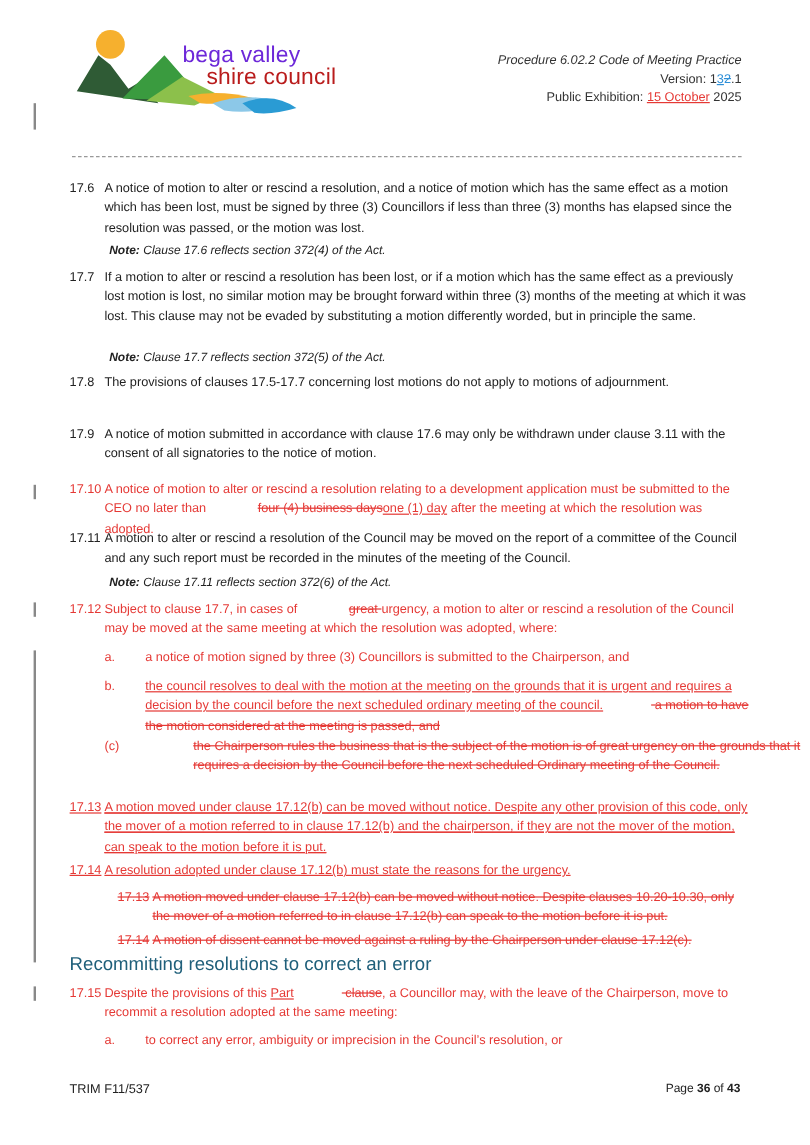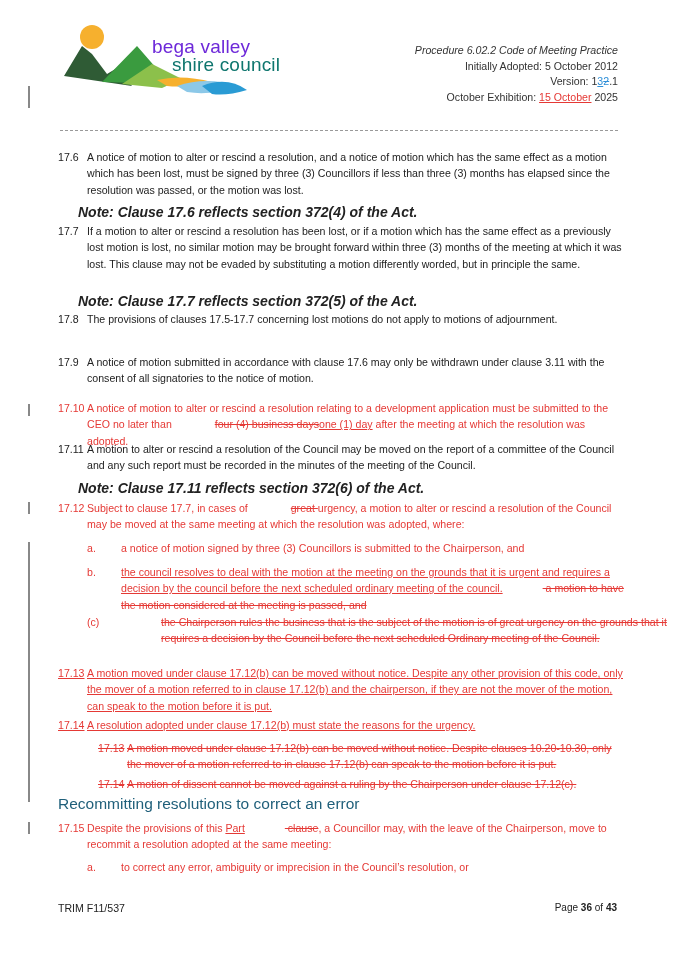--- a/index.html
+++ b/index.html
@@ -3,36 +3,36 @@
 <meta charset="utf-8">
 <style>
   html, body { margin: 0; padding: 0; background: #ffffff; }
   body { width: 675px; height: 954px; position: relative; overflow: hidden;
          font-family: "Liberation Sans", sans-serif; color: #222; }
   .page { position: absolute; left: 0; top: 0; width: 675px; height: 954px; }
 
   
   .logo { position: absolute; left: 62px; top: 24px; width: 220px; height: 72px; }
   .logo-text1 { position: absolute; left: 90px; top: 12px; font-size: 19px; color: #6d28d9; letter-spacing: 0.2px; }
-  .logo-text2 { position: absolute; left: 110px; top: 30px; font-size: 19px; color: #0f766e; letter-spacing: 0.2px; }
+  .logo-text2 { position: absolute; left: 110px; top: 30px; font-size: 19px; color: #b91c1c; letter-spacing: 0.2px; }
   .hdr { position: absolute; right: 57px; top: 43px; text-align: right; font-size: 10.6px; line-height: 15.5px; color: #333; }
   .hdr .it { font-style: italic; }
   .ver-ins { color: #2e8fd8; text-decoration: underline; }
   .ver-del { color: #2e8fd8; text-decoration: line-through; }
   .red-u { color: #e53935; text-decoration: underline; }
   .hr-dash { position: absolute; left: 60px; top: 130px; width: 558px; border-top: 1px dashed #999; }
 
   
   .cbar { position: absolute; left: 28px; width: 1.5px; background: #888; }
 
   
   .clause { position: absolute; left: 58px; width: 568px; font-size: 10.6px; line-height: 16.3px; }
   .clause .num { position: absolute; left: 0; top: 0; }
   .clause .txt { margin-left: 29px; }
-  .note { position: absolute; left: 78px; font-size: 14px; font-style: italic; font-weight: bold; }
+  .note { position: absolute; left: 91px; font-size: 10px; font-style: italic; }
   .note b { font-style: italic; }
   .red { color: #e53935; }
   .del { text-decoration: line-through; padding-left: 40px; }
   .ins { text-decoration: underline; }
   .sub { position: absolute; left: 87px; width: 540px; font-size: 10.6px; line-height: 16.3px; }
   .sub .lbl { position: absolute; left: 0; top: 0; }
   .sub .txt { margin-left: 34px; }
   .heading { position: absolute; left: 58px; top: 795px; font-size: 15.5px; color: #1f5f7a; }
 
   .footer-left { position: absolute; left: 58px; top: 902px; font-size: 10.6px; }
@@ -52,23 +52,22 @@
       <path d="M95 56 Q120 50 150 58 Q125 64 105 62 Z" fill="#f6b02e"></path>
       <path d="M115 62 Q145 52 175 62 Q150 72 125 68 Z" fill="#8cc8e8"></path>
       <path d="M140 62 Q165 52 185 66 Q165 72 150 70 Z" fill="#2a9bd4"></path>
     </svg>
     <span class="logo-text1">bega valley</span>
     <span class="logo-text2">shire council</span>
   </div>
 
   <div class="hdr">
     <div class="it">Procedure 6.02.2 Code of Meeting Practice</div>
-    <div>Initially Adopted: 5 October 2012</div>
     <div><span>Version: 1</span><span class="ver-ins">3</span><span class="ver-del">2</span><span>.1</span></div>
-    <div><span>October Exhibition: </span><span class="red-u">15 October</span><span> 2025</span></div>
+    <div><span>Public Exhibition: </span><span class="red-u">15 October</span><span> 2025</span></div>
   </div>
   <div class="hr-dash"></div>
 
   <div class="cbar" style="top:86px;height:22px"></div>
   <div class="cbar" style="top:404px;height:12px"></div>
   <div class="cbar" style="top:502px;height:12px"></div>
   <div class="cbar" style="top:542px;height:260px"></div>
   <div class="cbar" style="top:822px;height:12px"></div>
 
   <div class="clause" style="top:149px">

